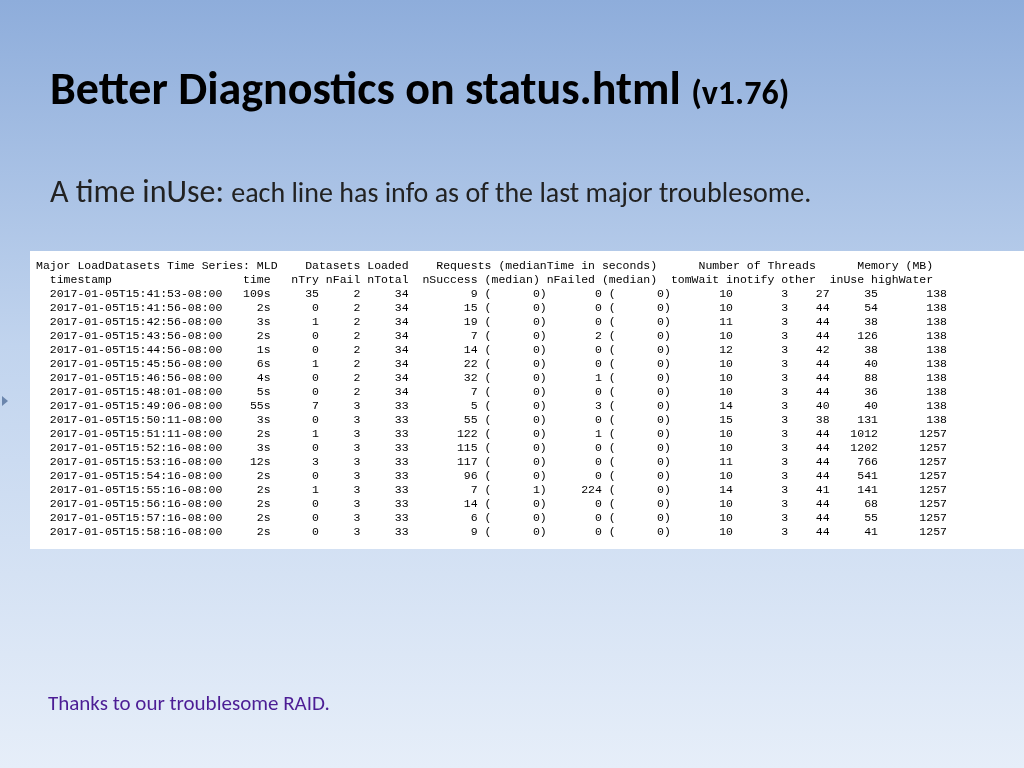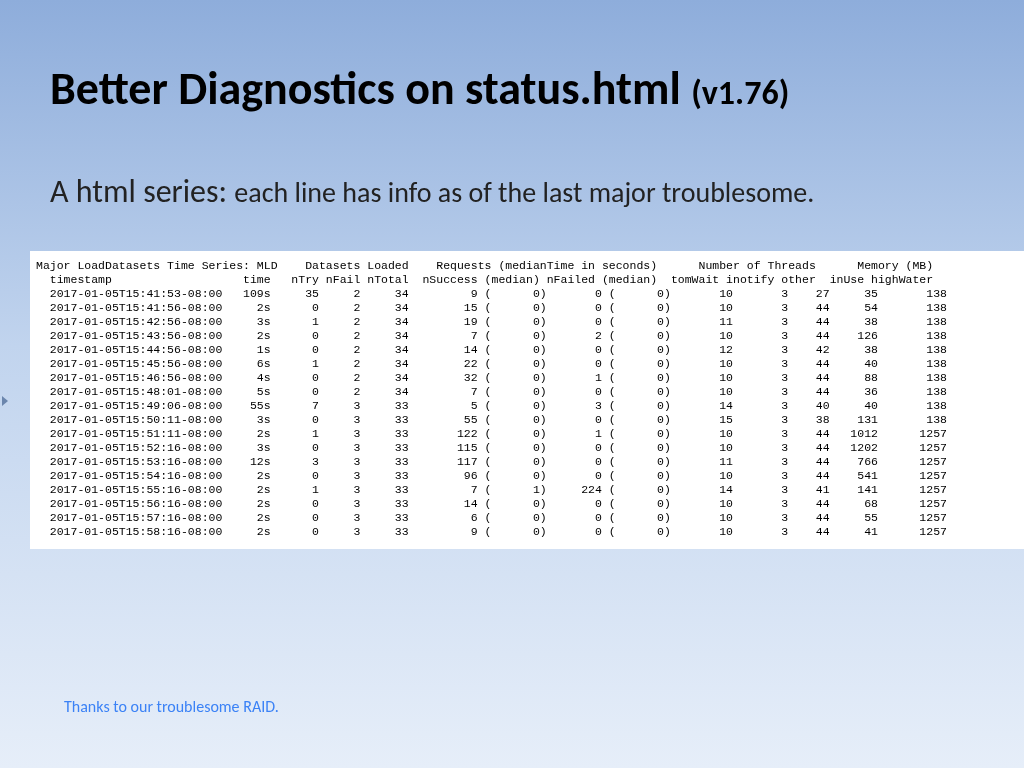--- a/index.html
+++ b/index.html
@@ -52,24 +52,24 @@
     color: #000;
   }
   .tablebox .hdr1, .tablebox .hdr2 {
     white-space: pre;
   }
   .tablebox .row {
     white-space: pre;
   }
   .footer {
     position: absolute;
-    left: 64px;
+    left: 48px;
     bottom: 52px;
-    font-size: 16px;
-    color: #3b82f6;
+    font-size: 21px;
+    color: #4c1d95;
   }
   .caret {
     position: absolute;
     left: 2px;
     top: 396px;
     width: 0; height: 0;
     border-top: 5px solid transparent;
     border-bottom: 5px solid transparent;
     border-left: 6px solid #6b86ad;
   }
@@ -77,21 +77,21 @@
 </head>
 <body>
 
 <div class="slide">
 
   <div class="title">
     <span>Better Diagnostics on status.html </span><span class="ver">(v1.76)</span>
   </div>
 
   <div class="subtitle">
-    <span class="lead">A html series: </span><span>each line has info as of the last major troublesome.</span>
+    <span class="lead">A time inUse: </span><span>each line has info as of the last major troublesome.</span>
   </div>
 
   <div class="tablebox">
     <div class="hdr1">Major LoadDatasets Time Series: MLD    Datasets Loaded    Requests (medianTime in seconds)      Number of Threads      Memory (MB)</div>
     <div class="hdr2">  timestamp                   time   nTry nFail nTotal  nSuccess (median) nFailed (median)  tomWait inotify other  inUse highWater</div>
     <div id="rows">
         <div class="row">  2017-01-05T15:41:53-08:00   109s     35     2     34         9 (      0)       0 (      0)       10       3    27     35       138</div>
         <div class="row">  2017-01-05T15:41:56-08:00     2s      0     2     34        15 (      0)       0 (      0)       10       3    44     54       138</div>
         <div class="row">  2017-01-05T15:42:56-08:00     3s      1     2     34        19 (      0)       0 (      0)       11       3    44     38       138</div>
         <div class="row">  2017-01-05T15:43:56-08:00     2s      0     2     34         7 (      0)       2 (      0)       10       3    44    126       138</div>

